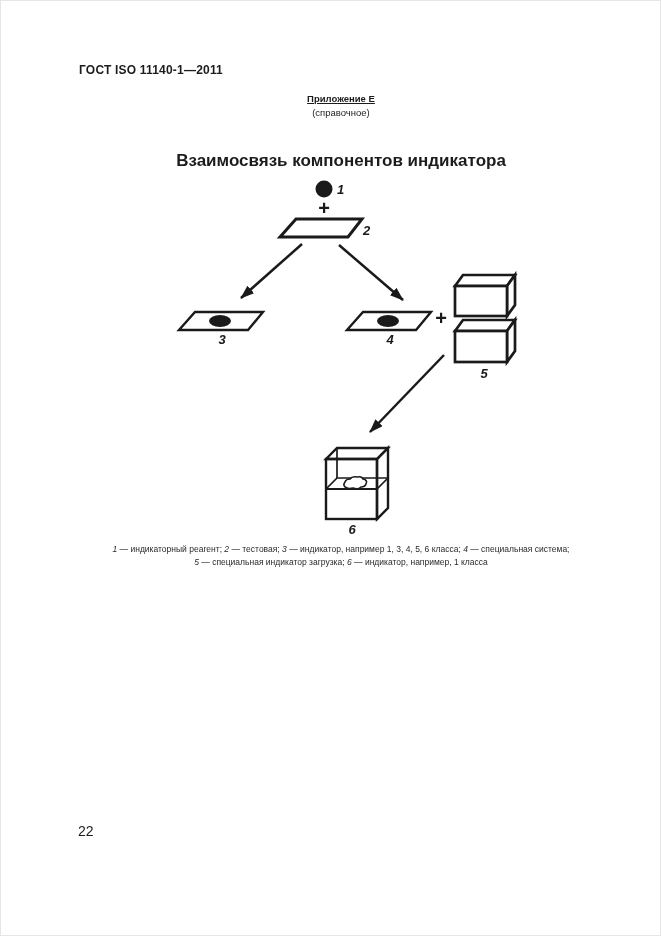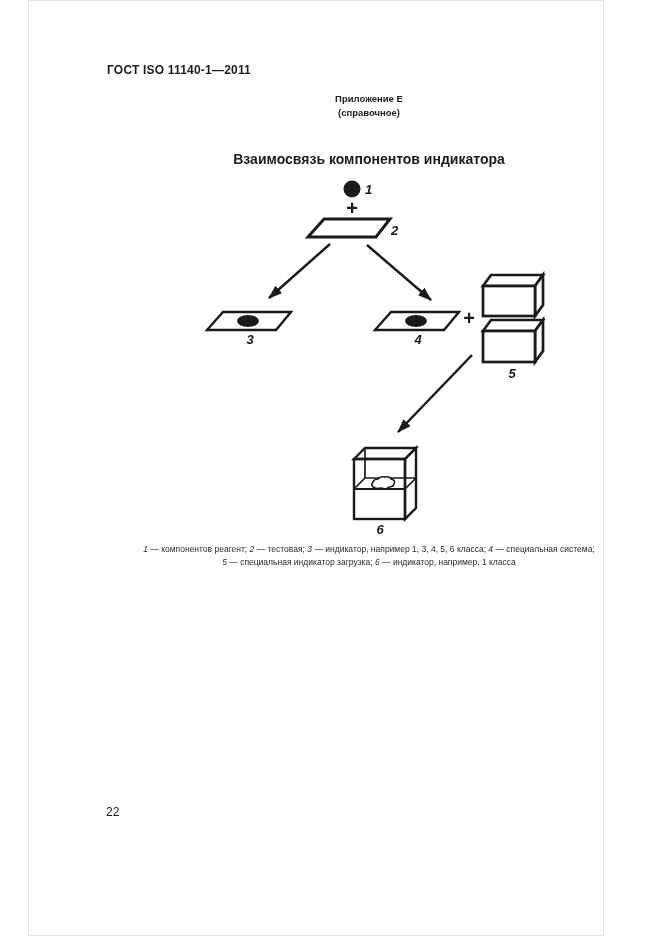--- a/index.html
+++ b/index.html
@@ -1,44 +1,43 @@
 <!DOCTYPE html>
 <html><head>
 <meta charset="utf-8">
 <style>
   html, body { margin: 0; padding: 0; background: #ffffff; }
   .page {
     position: relative;
-    width: 576px;
+    width: 661px;
     height: 936px;
     background: #ffffff;
     font-family: "Liberation Sans", sans-serif;
     color: #1c1c1c;
     overflow: hidden;
     border: 1px solid #e6e6e6;
     box-sizing: border-box;
-    margin-left: 28px;
   }
   .std-header {
     position: absolute;
     left: 78px;
     top: 62px;
     font-size: 12px;
     font-weight: bold;
     letter-spacing: 0.2px;
   }
   .centered-col {
     position: absolute;
     left: 25px;
     width: 630px;
     text-align: center;
   }
-  .annex-title   { top: 92px;  font-size: 9.5px; font-weight: bold; }
-  .annex-subtitle{ top: 106px; font-size: 9.5px; font-weight: bold; }
-  .figure-title  { top: 150px; font-size: 14px; font-weight: bold; }
+  .annex-title   { top: 92px;  font-size: 9.5px; font-weight: bold; text-decoration: underline; }
+  .annex-subtitle{ top: 106px; font-size: 9.5px; font-weight: normal; }
+  .figure-title  { top: 150px; font-size: 17px; font-weight: bold; }
   .diagram-svg {
     position: absolute;
     left: 0;
     top: 170px;
     width: 661px;
     height: 372px;
   }
   .legend {
     top: 542px;
     font-size: 8.5px;
@@ -47,22 +46,22 @@
   }
   .legend .ln { font-style: italic; }
   .figure-caption {
     top: 579px;
     font-size: 9px;
     color: #2a2a2a;
   }
   .page-number {
     position: absolute;
     left: 77px;
-    top: 804px;
-    font-size: 12px;
+    top: 822px;
+    font-size: 14px;
   }
   .diag-label {
     font-family: "Liberation Sans", sans-serif;
     font-size: 13px;
     font-weight: bold;
     font-style: italic;
     fill: #1a1a1a;
   }
   .plus-text {
     font-family: "Liberation Sans", sans-serif;
@@ -132,20 +131,20 @@
       <path d="M336,447 L336,477" stroke-width="1.7"></path>
       <path d="M325,488 L336,477 L387,477" stroke-width="1.7"></path>
       <path d="M325,488 L376,488" stroke-width="1.9"></path>
       <path d="M376,488 L387,477" stroke-width="1.7"></path>
       <path d="M346,487 q-5,-2 -2,-6 q1,-3 5,-3 q2,-3 7,-2 q5,-1 6,2 q5,1 3,5 q-1,3 -5,3 q-3,3 -8,1 q-4,1 -6,0 z" stroke-width="1.6" fill="#ffffff"></path>
     </g>
     <text class="diag-label" x="351" y="533" text-anchor="middle">6</text>
   </svg>
 
   <div class="centered-col legend">
-    <div class="legend-line"><span class="ln">1</span><span> — компонентов реагент; </span><span class="ln">2</span><span> — тестовая; </span><span class="ln">3</span><span> — индикатор, например 1, 3, 4, 5, 6 класса; </span><span class="ln">4</span><span> — специальная система;</span></div>
+    <div class="legend-line"><span class="ln">1</span><span> — индикаторный реагент; </span><span class="ln">2</span><span> — тестовая; </span><span class="ln">3</span><span> — индикатор, например 1, 3, 4, 5, 6 класса; </span><span class="ln">4</span><span> — специальная система;</span></div>
     <div class="legend-line"><span class="ln">5</span><span> — специальная индикатор загрузка; </span><span class="ln">6</span><span> — индикатор, например, 1 класса</span></div>
   </div>
 
 
   <div class="page-number">22</div>
 
 </div>
 
 </body></html>

